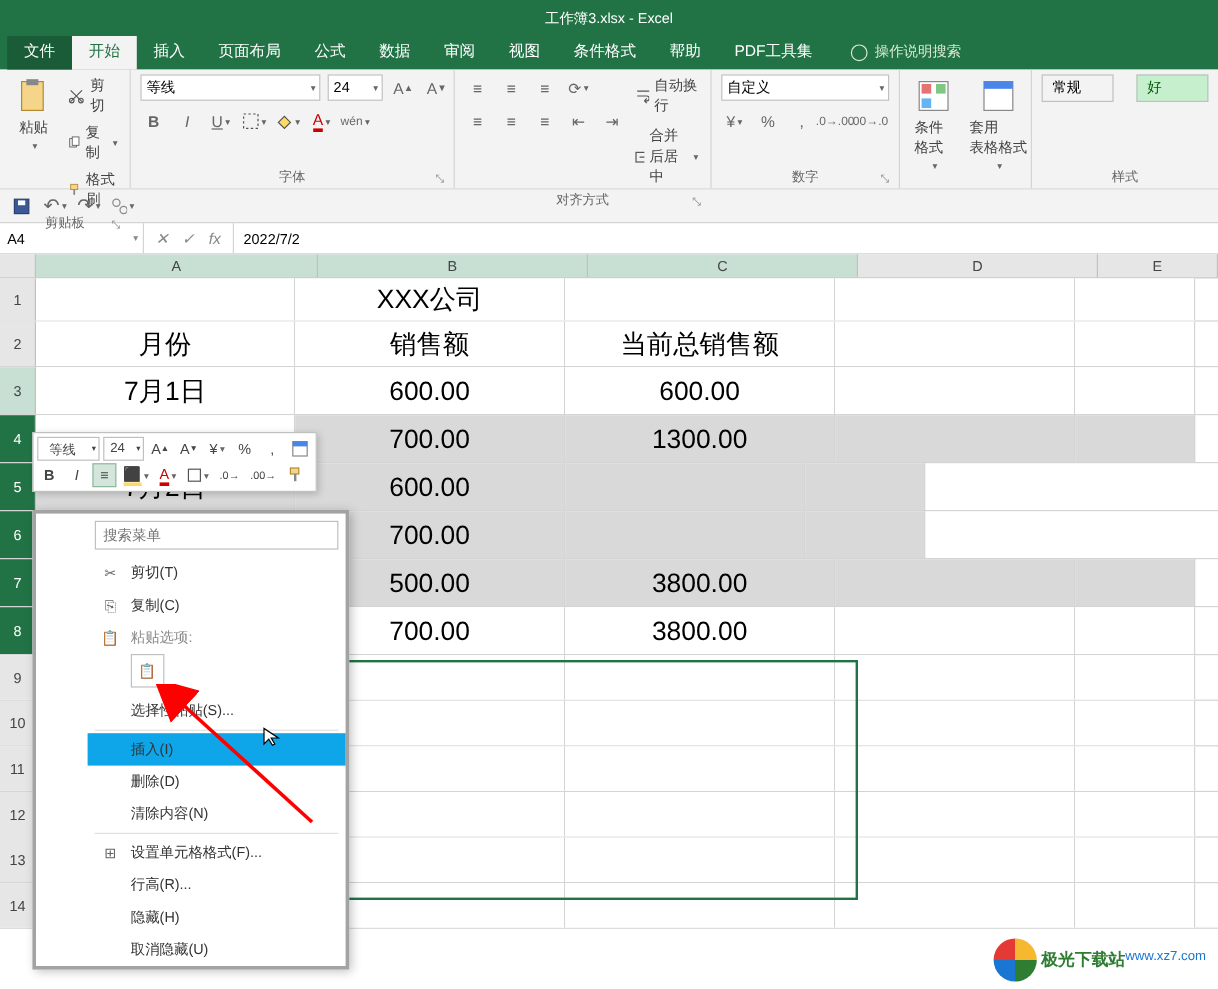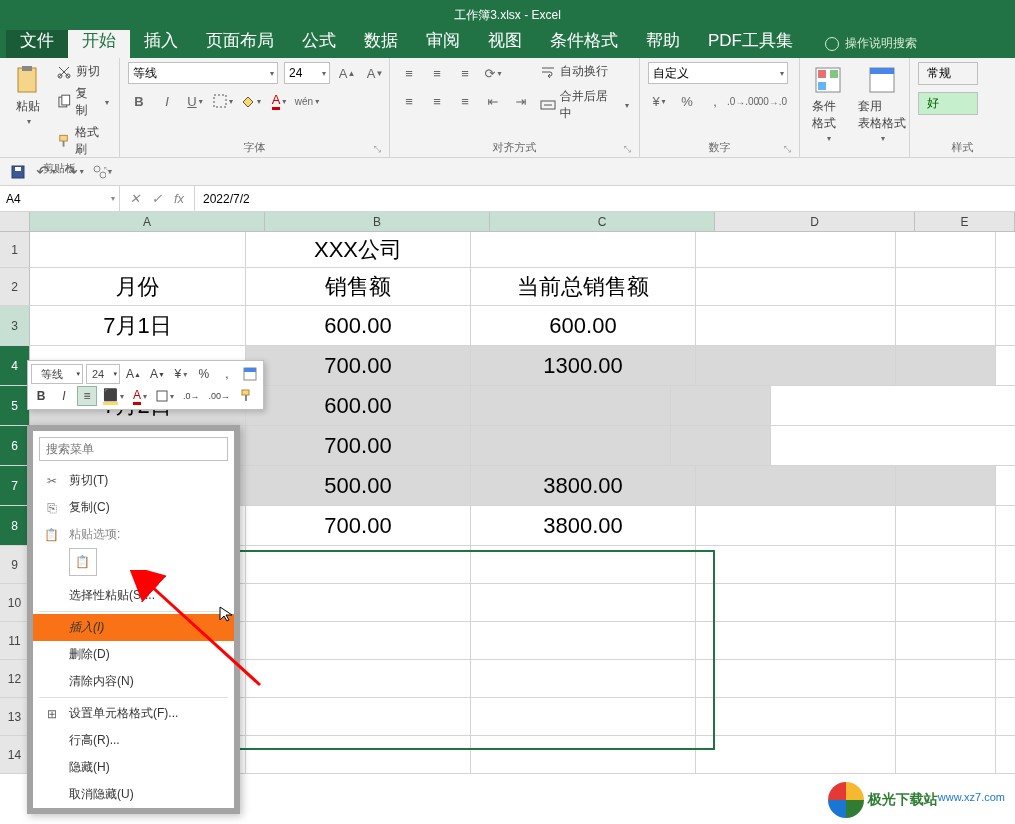--- a/index.html
+++ b/index.html
@@ -1,21 +1,21 @@
 <!DOCTYPE html>
 <html><head>
 <meta charset="utf-8">
 <style>
 * { margin: 0; padding: 0; box-sizing: border-box; font-family: "Microsoft YaHei", sans-serif; }
 body { width: 1015px; height: 824px; background: #fff; overflow: hidden; position: relative; }
 
 .titlebar { height: 30px; background: linear-gradient(#217346,#217346); display: flex; align-items: center; justify-content: center; color: #fff; font-size: 12px; position: relative; }
 
 .menubar { height: 28px; background: #217346; display: flex; align-items: flex-end; padding-left: 6px; }
-.menubar .tab { color: #fff; font-size: 17px; padding: 6px 14px; cursor: pointer; }
+.menubar .tab { color: #fff; font-size: 13px; padding: 6px 14px; cursor: pointer; }
 .menubar .tab.active { background: #f3f3f3; color: #217346; }
 .menubar .tab.file { background: #1a5c38; }
 .menubar .tell { color: #d9ead3; font-size: 12px; margin-left: 18px; display: flex; align-items: center; gap: 6px; padding-bottom: 6px; }
 .menubar .bulb { width:14px; height:14px; border:1px solid #d9ead3; border-radius:50%; }
 
 .ribbon { height: 100px; background: #f3f3f3; border-bottom: 1px solid #d4d4d4; display: flex; }
 .group { border-right: 1px solid #d4d4d4; padding: 4px 8px 2px; display: flex; flex-direction: column; justify-content: space-between; }
 .group-label { text-align: center; font-size: 11px; color: #666; padding-top: 2px; position: relative; }
 .group-label .launcher { position: absolute; right: 0; bottom: 0; font-size: 9px; color: #888; }
 .group-body { display: flex; gap: 6px; align-items: flex-start; flex: 1; }
@@ -55,25 +55,25 @@
 .row.selected .cell { background: #d9d9d9; }
 .row1 { height: 36px; } .row2 { height: 38px; } .rowd { height: 40px; } .rowe { height: 38px; }
 
 .minitb { position: absolute; left: 27px; top: 360px; background: #fff; border: 1px solid #c0c0c0; box-shadow: 2px 2px 6px rgba(0,0,0,0.2); padding: 3px; display: flex; flex-direction: column; gap: 2px; z-index: 10; }
 .minitb .mrow { display: flex; gap: 3px; align-items: center; }
 .minitb .mbtn { min-width: 20px; height: 20px; display: flex; align-items: center; justify-content: center; font-size: 12px; color: #444; border: 1px solid transparent; padding: 0 2px; }
 .minitb .mbtn.combo2 { border: 1px solid #c0c0c0; padding: 0 14px 0 4px; position: relative; font-size: 11px; }
 .minitb .mbtn.combo2 .arr { position: absolute; right: 2px; font-size: 7px; }
 .minitb .mbtn.active { background: #d4e6dc; border-color: #8fb99f; }
 
-.ctxmenu { position: absolute; left: 27px; top: 425px; width: 213px; background: #fff; border: 6px solid #a3a3a3; box-shadow: 2px 2px 8px rgba(0,0,0,0.25); z-index: 11; font-size: 12px; }
+.ctxmenu { position: absolute; left: 27px; top: 425px; width: 264px; background: #fff; border: 3px solid #a3a3a3; box-shadow: 2px 2px 8px rgba(0,0,0,0.25); z-index: 11; font-size: 12px; padding-left: 43px; }
 .ctxmenu .search { margin: 6px; }
 .ctxmenu .search input { width: 100%; border: 1px solid #c0c0c0; padding: 4px 6px; font-size: 12px; }
 .ctxmenu .mi { display: flex; align-items: center; gap: 8px; padding: 5px 10px; color: #333; }
-.ctxmenu .mi:hover,.ctxmenu .mi.hover { background: #f97316; font-style: italic; }
+.ctxmenu .mi:hover,.ctxmenu .mi.hover { background: #0ea5e9; }
 .ctxmenu .mi .mico { width: 18px; height: 16px; display: flex; align-items: center; justify-content: center; color: #666; }
 .ctxmenu .sep { height: 1px; background: #e0e0e0; margin: 2px 6px; }
 .ctxmenu .paste-icon { padding-left: 36px; padding-bottom: 6px; }
 .ctxmenu .paste-icon .pbox { width: 28px; height: 28px; border: 1px solid #c0c0c0; display: flex; align-items: center; justify-content: center; }
 
 .arrow-red { position: absolute; left: 130px; top: 570px; z-index: 15; pointer-events: none; }
 
 .watermark { position: absolute; right: 10px; bottom: 6px; display: flex; align-items: center; gap: 4px; z-index: 5; }
 .watermark .logo { width: 36px; height: 36px; border-radius: 50%; background: conic-gradient(#f5b82e 0 90deg,#2e7d32 90deg 180deg,#1976d2 180deg 270deg,#e53935 270deg 360deg); position: relative; }
 .watermark .txt { display: flex; flex-direction: row; font-size: 14px; }
@@ -275,21 +275,21 @@
           </svg>
           <span style="white-space:pre">套用
 表格格式</span>
           <span class="dd">▾</span>
         </div>
     </div>
     <div class="group-label"></div>
   </div>
 
   <div class="group" style="flex:1;border-right:none">
-    <div class="group-body" style="flex-direction:column;gap:7px">
+    <div class="group-body" style="flex-direction:row;gap:19px">
       <div style="border:1px solid #c0c0c0;padding:2px 8px;font-size:12px;width:60px">常规</div>
       <div style="border:1px solid #c0c0c0;padding:2px 8px;font-size:12px;width:60px;background:#c6efce;color:#006100">好</div>
     </div>
     <div class="group-label"><span>样式</span></div>
   </div>
 </div>
 
 <div class="qat2">
   <div class="qb">
       <svg width="16" height="16">

